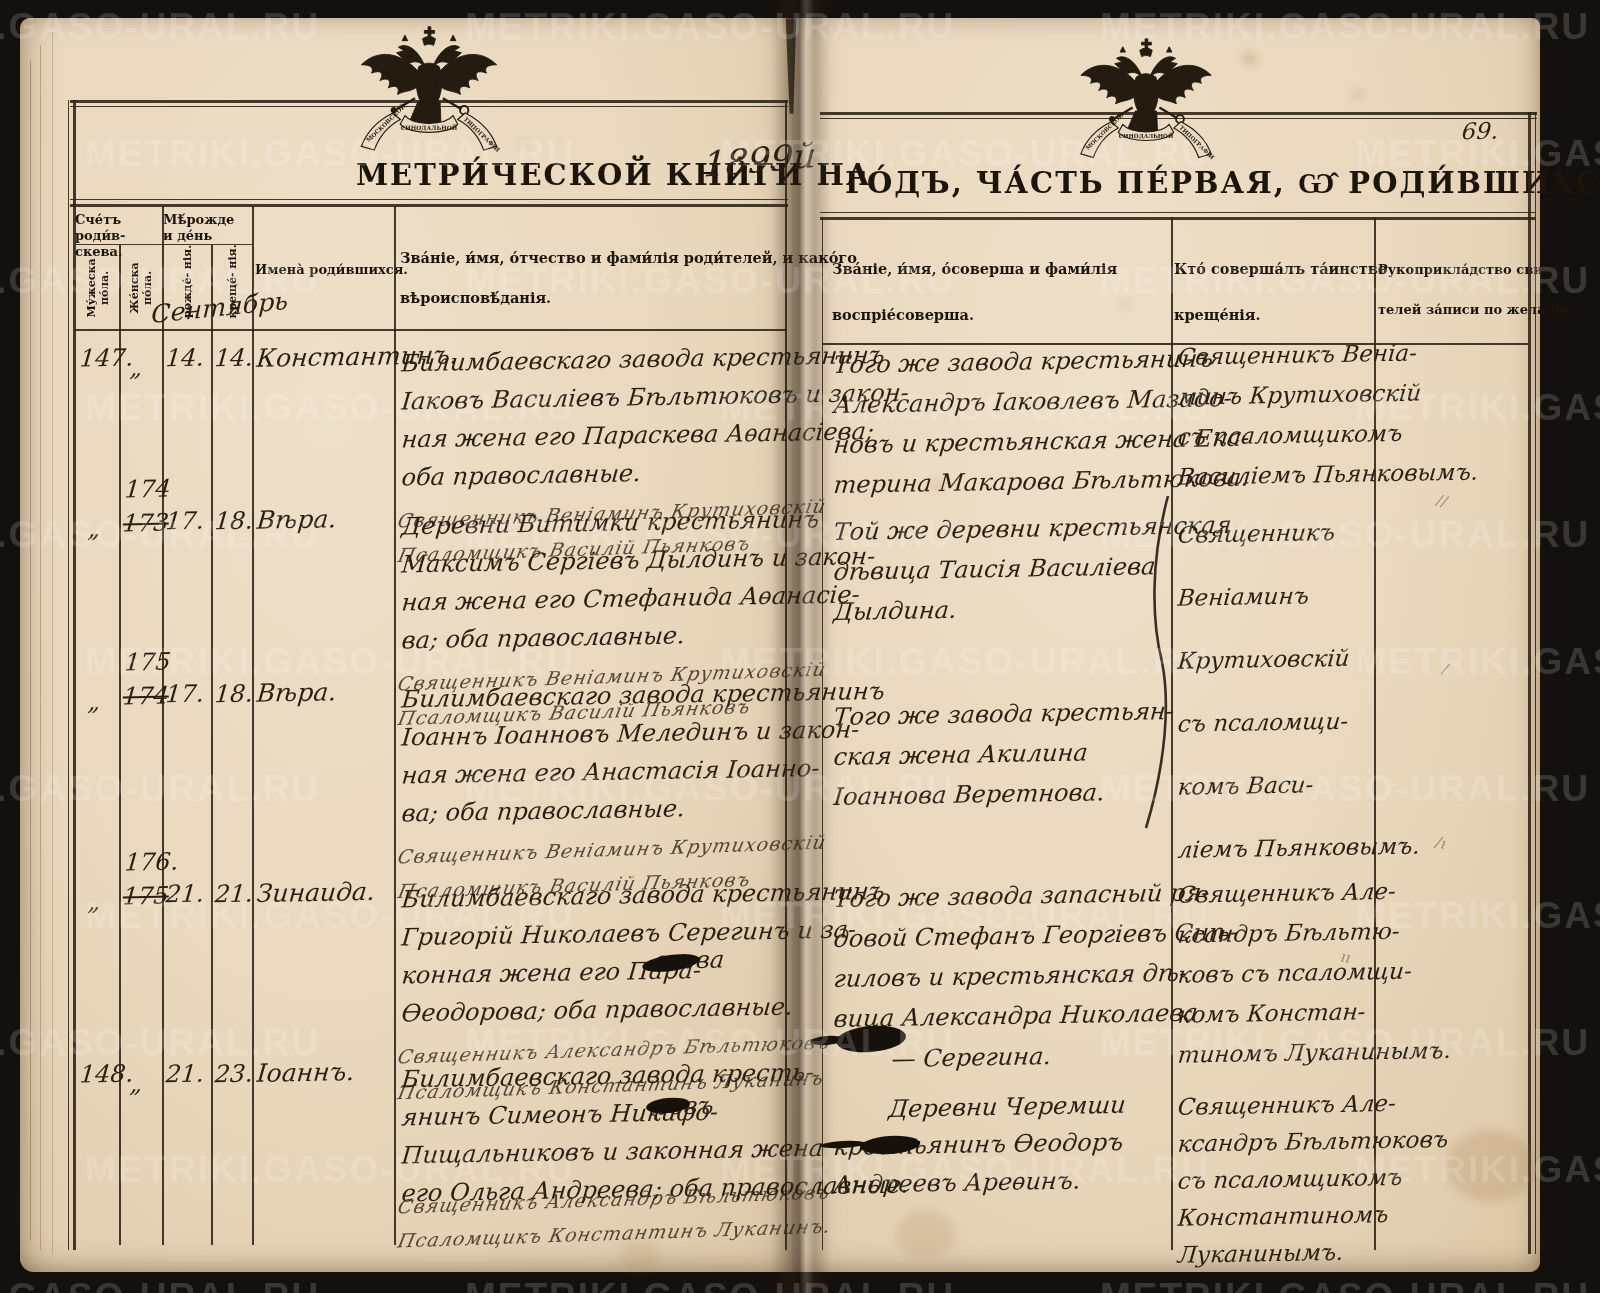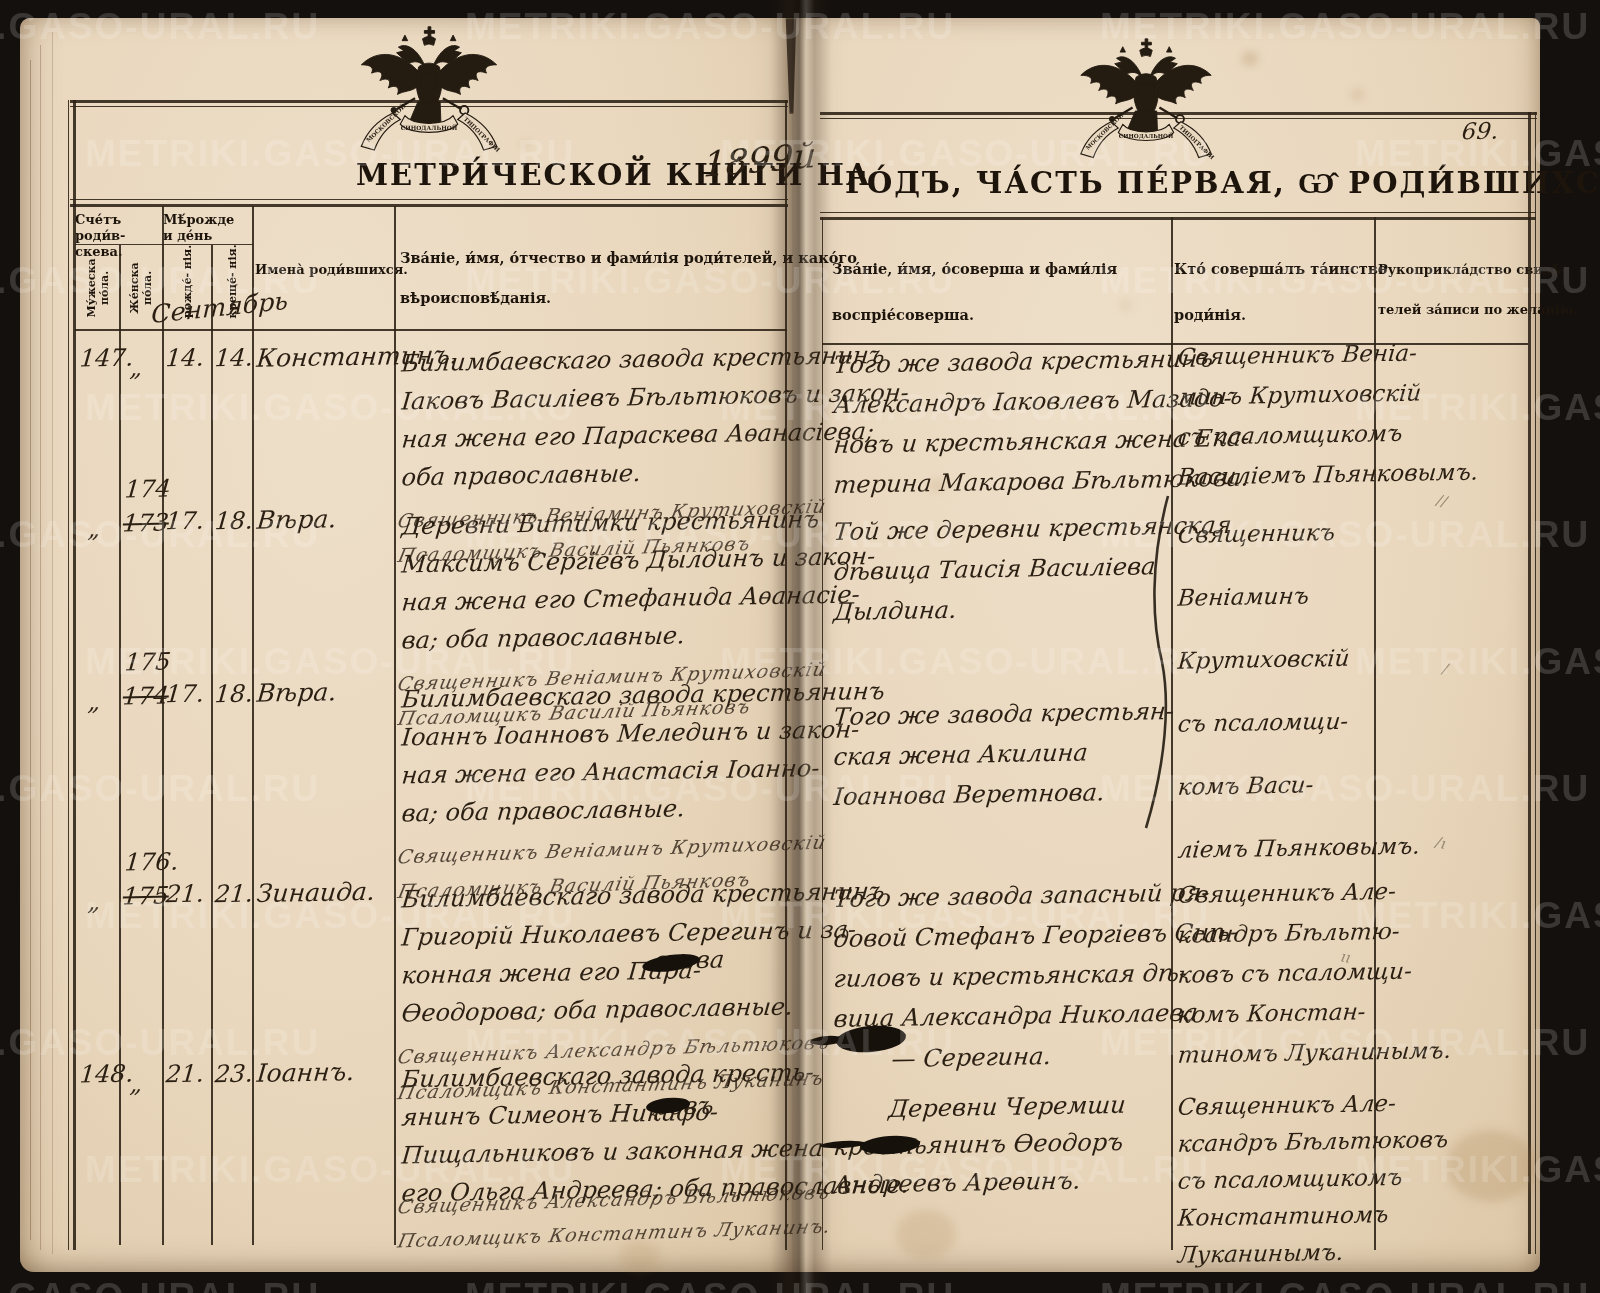--- a/index.html
+++ b/index.html
@@ -161,21 +161,21 @@
   <div class="vtext" style="left:190px;top:275px;">креще́- нія.</div>
   <div class="printed colhead" style="left:255px;top:262px;width:140px;font-size:13px;">Имена̀ роди́вшихся.</div>
   <div class="printed colhead" style="left:400px;top:238px;width:386px;font-size:14.5px;line-height:40px;">
     <span>Зва́ніе, и́мя, о́тчество и фами́лія роди́телей, и како́го</span><br><span>вѣроисповѣ́данія.</span>
   </div>
 
   <div class="printed colhead" style="left:832px;top:246px;width:336px;font-size:14.5px;line-height:46px;">
     <span>Зва́ніе, и́мя, о́соверша и фами́лія</span><br><span>воспріе́соверша.</span>
   </div>
   <div class="printed colhead" style="left:1174px;top:246px;width:198px;font-size:14.5px;line-height:46px;">
-    <span>Кто́ соверша́лъ та́инство</span><br><span>роди́нія.</span>
+    <span>Кто́ соверша́лъ та́инство</span><br><span>креще́нія.</span>
   </div>
   <div class="printed colhead" style="left:1378px;top:250px;width:150px;font-size:13px;line-height:40px;">
     <span>Рукоприкла́дство свидѣ́-</span><br><span>телей за́писи по жела́нію.</span>
   </div>
 
   <div class="hw" style="left:152px;top:293px;font-size:25px;transform:skewX(-8deg) rotate(-6deg);">Сентябрь</div>
 
   <div id="gen-hw">
       <div class="hw num" style="left: 80px; top: 344px;">147.</div>
       <div class="hw num" style="left: 130px; top: 354px;">„</div>

